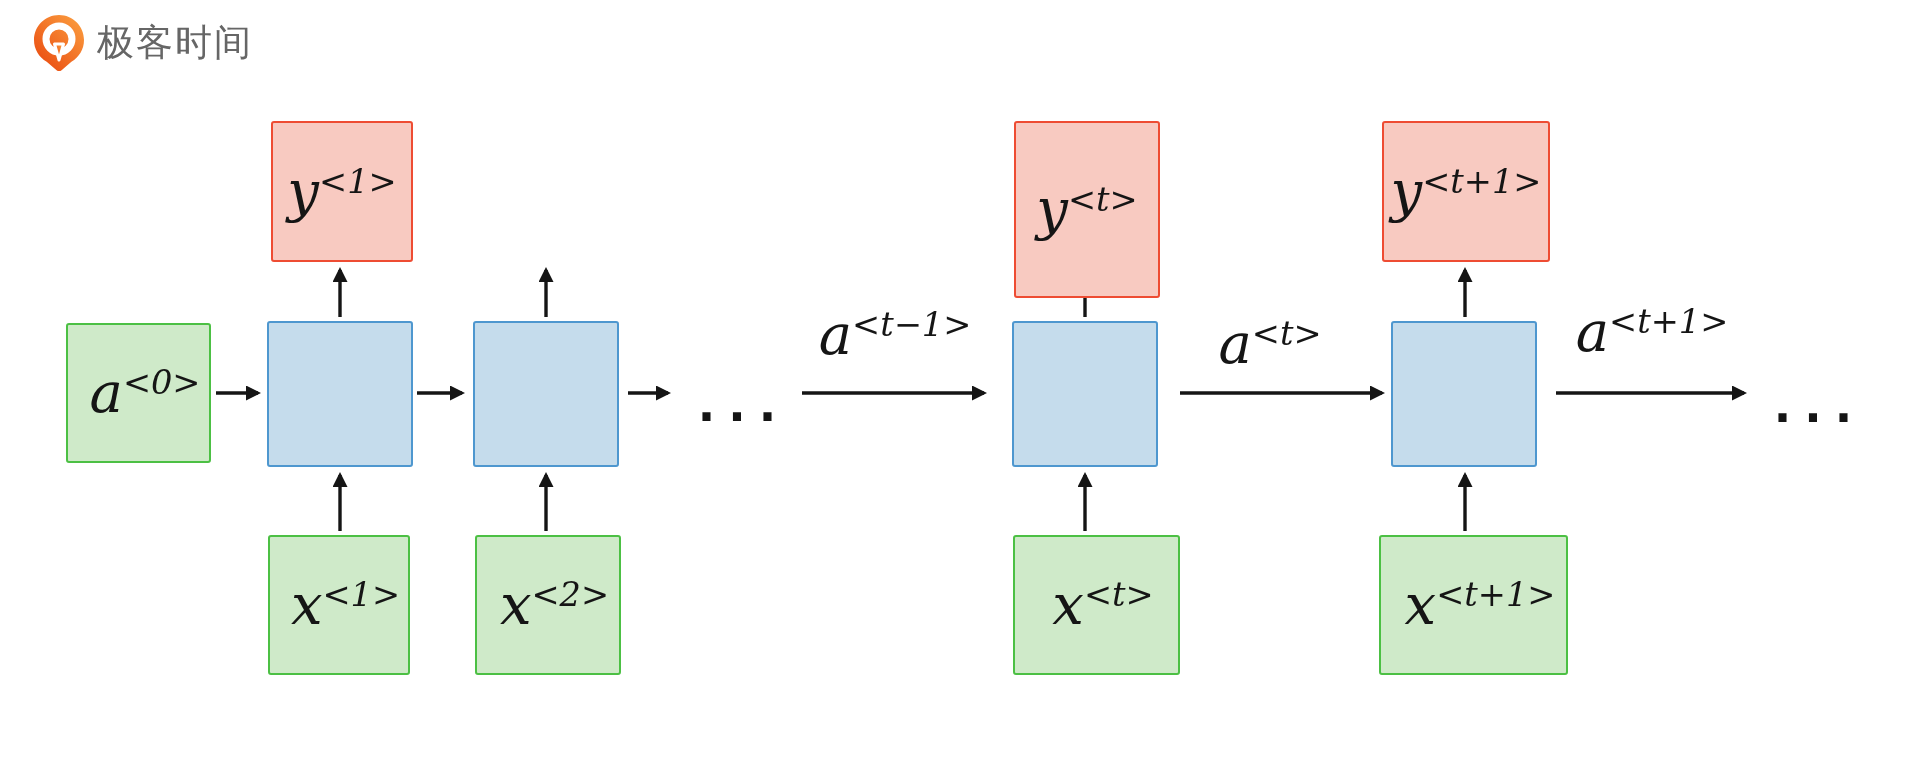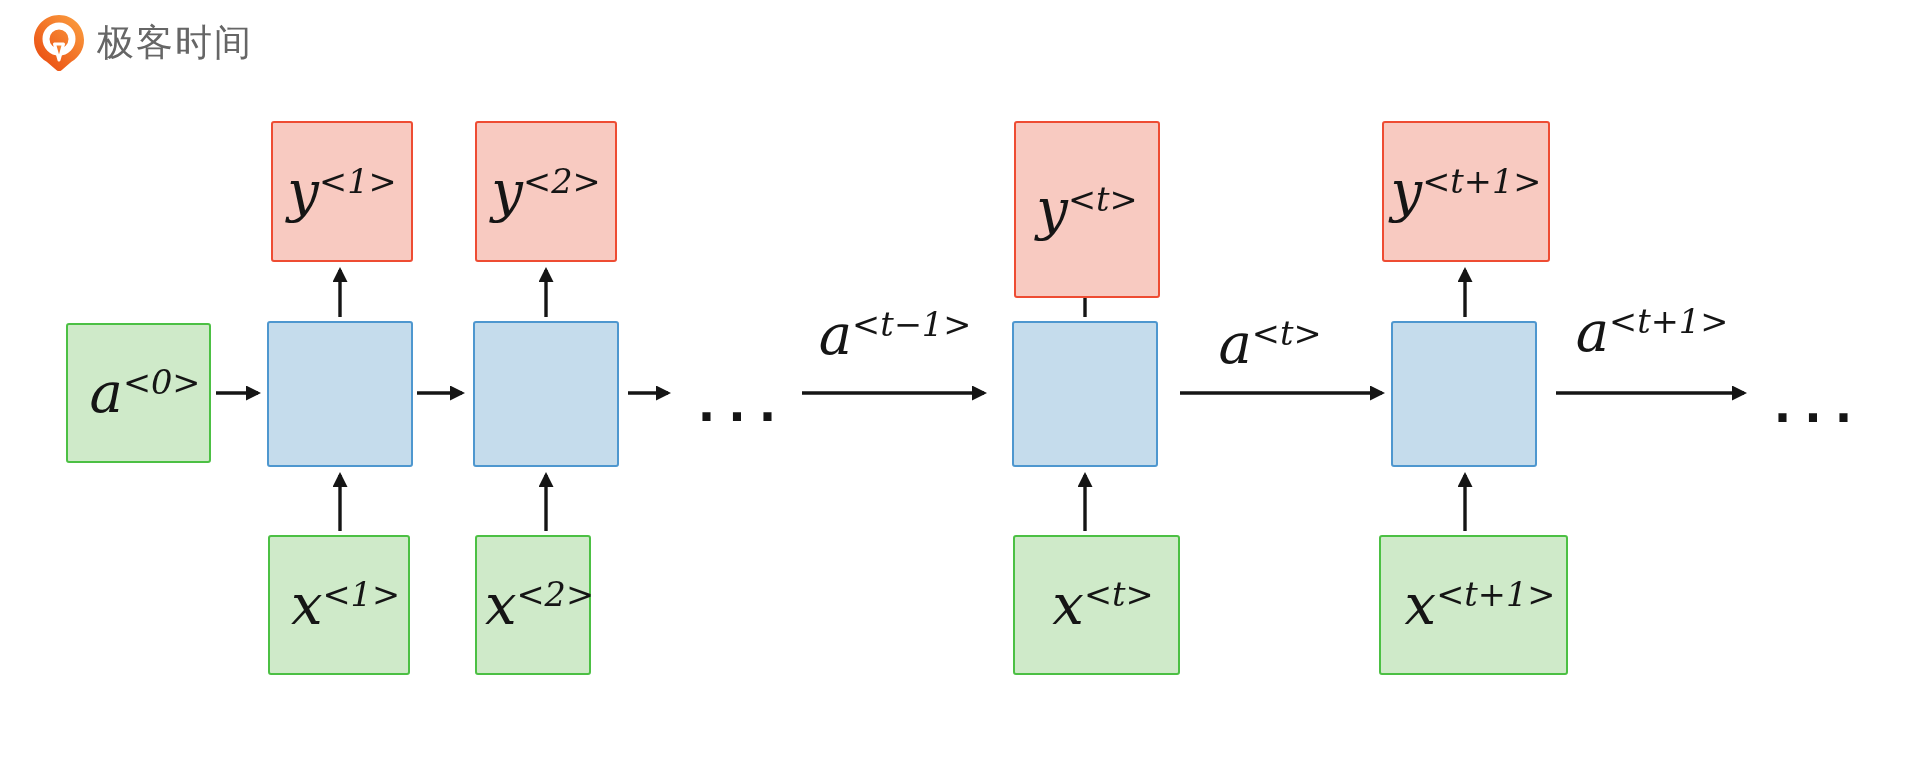--- a/index.html
+++ b/index.html
@@ -85,43 +85,40 @@
 
     <line x1="340" y1="531" x2="340" y2="475" marker-end="url(#ah)"></line>
     <line x1="546" y1="531" x2="546" y2="475" marker-end="url(#ah)"></line>
     <line x1="1085" y1="531" x2="1085" y2="475" marker-end="url(#ah)"></line>
     <line x1="1465" y1="531" x2="1465" y2="475" marker-end="url(#ah)"></line>
   </svg>
 
   <div class="node output" style="left:271px;top:121px;width:142px;height:141px">
     <span class="m"><span>y</span><span class="sup">&lt;1&gt;</span></span>
   </div>
-  <div class="node output" style="left:475px;top:121px;width:142px;height:141px">
-    <span class="m"><span>y</span><span class="sup">&lt;2&gt;</span></span>
-  </div>
   <div class="node output" style="left:1014px;top:121px;width:146px;height:177px">
     <span class="m"><span>y</span><span class="sup">&lt;t&gt;</span></span>
   </div>
   <div class="node output" style="left:1382px;top:121px;width:168px;height:141px">
     <span class="m"><span>y</span><span class="sup">&lt;t+1&gt;</span></span>
   </div>
 
   <div class="node input" style="left:66px;top:323px;width:145px;height:140px">
     <span class="m"><span>a</span><span class="sup">&lt;0&gt;</span></span>
   </div>
 
   <div class="node hidden" style="left:267px;top:321px;width:146px;height:146px"></div>
   <div class="node hidden" style="left:473px;top:321px;width:146px;height:146px"></div>
   <div class="node hidden" style="left:1012px;top:321px;width:146px;height:146px"></div>
   <div class="node hidden" style="left:1391px;top:321px;width:146px;height:146px"></div>
 
   <div class="node input" style="left:268px;top:535px;width:142px;height:140px">
     <span class="m"><span>x</span><span class="sup">&lt;1&gt;</span></span>
   </div>
-  <div class="node input" style="left:475px;top:535px;width:116px;height:140px">
+  <div class="node input" style="left:475px;top:535px;width:146px;height:140px">
     <span class="m"><span>x</span><span class="sup">&lt;2&gt;</span></span>
   </div>
   <div class="node input" style="left:1013px;top:535px;width:167px;height:140px">
     <span class="m"><span>x</span><span class="sup">&lt;t&gt;</span></span>
   </div>
   <div class="node input" style="left:1379px;top:535px;width:189px;height:140px">
     <span class="m"><span>x</span><span class="sup">&lt;t+1&gt;</span></span>
   </div>
 
   <div class="arrow-label" style="left:895px;top:335px"><span>a</span><span class="sup">&lt;t−1&gt;</span></div>

